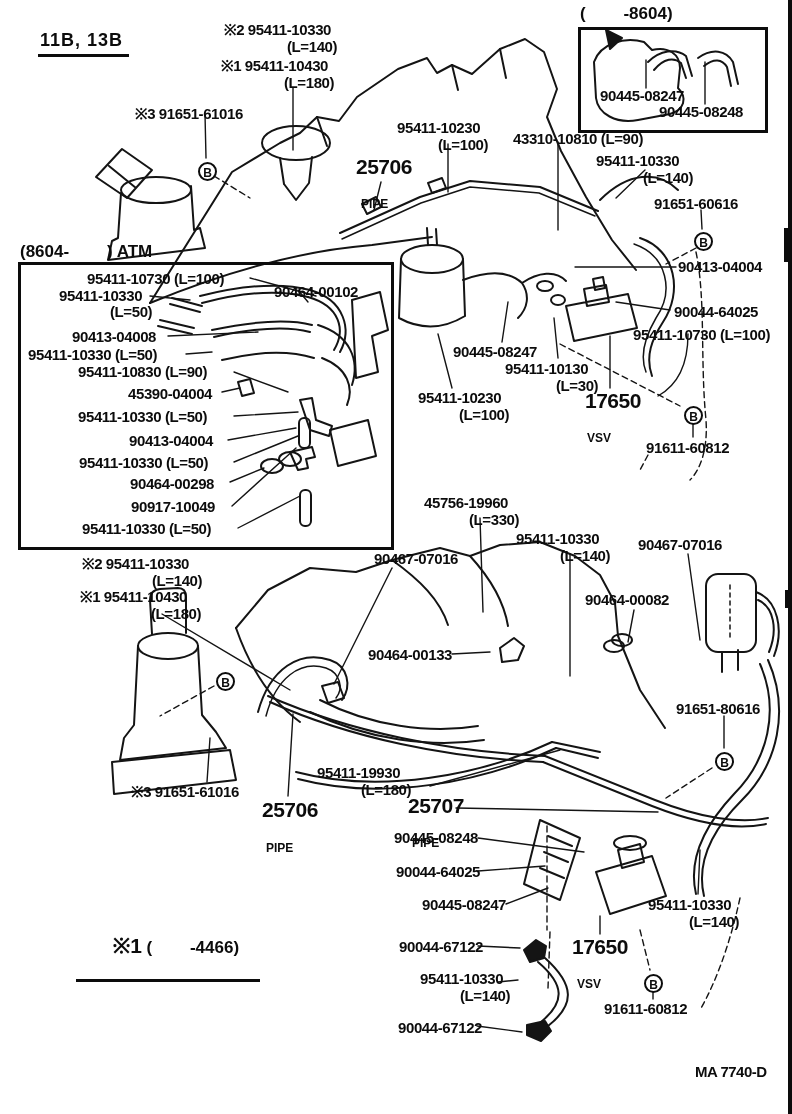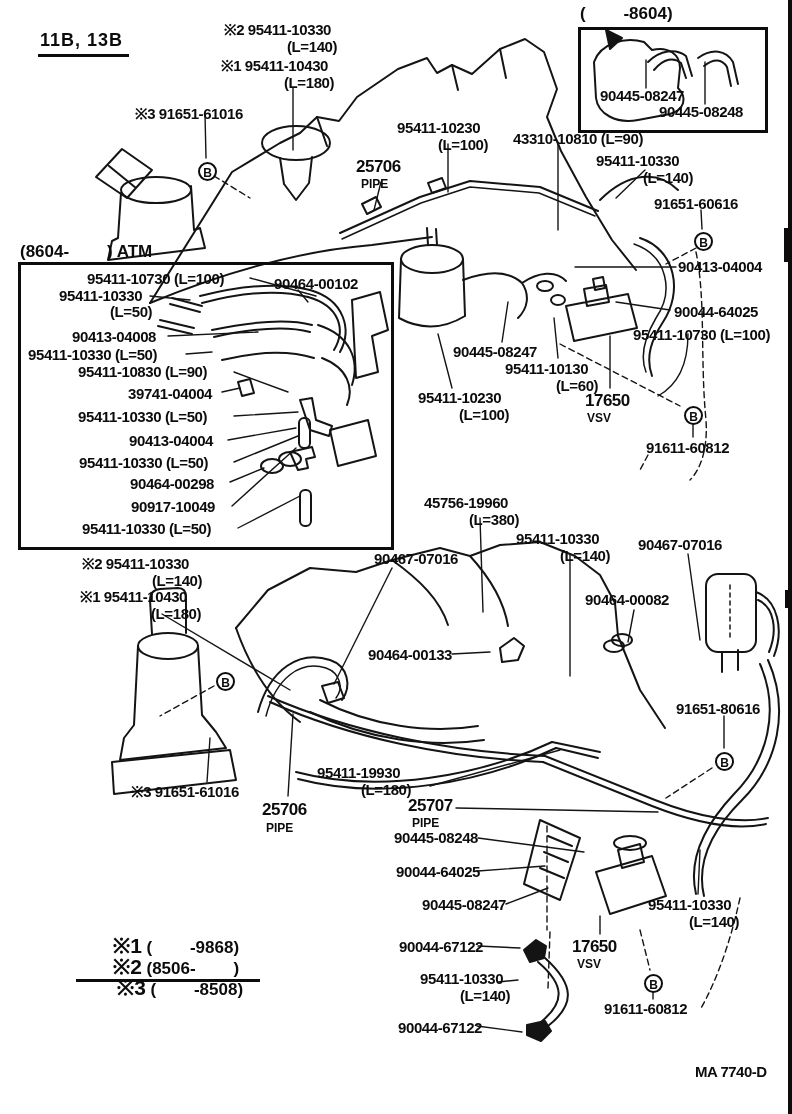--- a/index.html
+++ b/index.html
@@ -1,22 +1,22 @@
 <!DOCTYPE html>
 <html><head>
 <meta charset="utf-8">
 <style>
   html,body{margin:0;padding:0;background:#ffffff;}
   #page{position:relative;width:792px;height:1114px;background:#ffffff;overflow:hidden;
         font-family:"Liberation Sans",sans-serif;color:#0c0c0c;}
   #art{position:absolute;left:0;top:0;z-index:1;}
   .pn{position:absolute;z-index:3;font-weight:700;font-size:15px;letter-spacing:-0.4px;
       white-space:pre;line-height:16px;color:#0c0c0c;}
-  .big{font-size:17px;letter-spacing:-0.5px;line-height:21px;}
-  .sm{font-size:12px;line-height:12px;letter-spacing:0;}
+  .big{font-size:21px;letter-spacing:-0.5px;line-height:21px;}
+  .sm{font-size:12px;line-height:12px;letter-spacing:0;margin-top:20px;}
   .cap{font-size:17px;letter-spacing:0;}
   .title{position:absolute;left:38px;top:30px;z-index:3;font-weight:700;font-size:18px;
          letter-spacing:1px;border-bottom:3px solid #0c0c0c;padding:0 6px 3px 2px;}
   .box{position:absolute;z-index:2;border:3px solid #0c0c0c;background:transparent;}
   .bolt{position:absolute;z-index:3;width:19px;height:19px;border:2.5px solid #0c0c0c;
         border-radius:50%;font-weight:700;font-size:12px;line-height:19px;text-align:center;
         background:#fff;box-sizing:border-box;}
   .legend-row{position:absolute;z-index:3;font-weight:700;white-space:pre;}
   .legend-row .sym{font-size:21px;}
   .legend-row .rng{font-size:17px;}
@@ -202,44 +202,44 @@
   <div class="pn" style="left:596px;top:153px;">95411-10330</div>
   <div class="pn" style="left:643px;top:170px;">(L=140)</div>
   <div class="pn big" style="left:356px;top:156px;">25706</div>
   <div class="pn sm" style="left:361px;top:178px;">PIPE</div>
   <div class="pn" style="left:654px;top:196px;">91651-60616</div>
   <div class="pn" style="left:678px;top:259px;">90413-04004</div>
   <div class="pn" style="left:674px;top:304px;">90044-64025</div>
   <div class="pn" style="left:633px;top:327px;">95411-10730 (L=100)</div>
   <div class="pn" style="left:453px;top:344px;">90445-08247</div>
   <div class="pn" style="left:505px;top:361px;">95411-10130</div>
-  <div class="pn" style="left:556px;top:378px;">(L=60)</div>
+  <div class="pn" style="left:556px;top:378px;">(L=30)</div>
   <div class="pn" style="left:418px;top:390px;">95411-10230</div>
   <div class="pn" style="left:459px;top:407px;">(L=100)</div>
   <div class="pn big" style="left:585px;top:390px;">17650</div>
   <div class="pn sm" style="left:587px;top:412px;">VSV</div>
   <div class="pn" style="left:646px;top:440px;">91611-60812</div>
 
   <div class="pn" style="left:87px;top:271px;">95411-10730 (L=100)</div>
-  <div class="pn" style="left:274px;top:276px;">90464-00102</div>
+  <div class="pn" style="left:274px;top:284px;">90464-00102</div>
   <div class="pn" style="left:59px;top:288px;">95411-10330</div>
   <div class="pn" style="left:110px;top:304px;">(L=50)</div>
   <div class="pn" style="left:72px;top:329px;">90413-04008</div>
   <div class="pn" style="left:28px;top:347px;">95411-10330 (L=50)</div>
   <div class="pn" style="left:78px;top:364px;">95411-10830 (L=90)</div>
-  <div class="pn" style="left:128px;top:386px;">39741-04004</div>
+  <div class="pn" style="left:128px;top:386px;">45390-04004</div>
   <div class="pn" style="left:78px;top:409px;">95411-10330 (L=50)</div>
   <div class="pn" style="left:129px;top:433px;">90413-04004</div>
   <div class="pn" style="left:79px;top:455px;">95411-10330 (L=50)</div>
   <div class="pn" style="left:130px;top:476px;">90464-00298</div>
   <div class="pn" style="left:131px;top:499px;">90917-10049</div>
   <div class="pn" style="left:82px;top:521px;">95411-10330 (L=50)</div>
 
   <div class="pn" style="left:424px;top:495px;">45756-19960</div>
-  <div class="pn" style="left:469px;top:512px;">(L=380)</div>
+  <div class="pn" style="left:469px;top:512px;">(L=330)</div>
   <div class="pn" style="left:516px;top:531px;">95411-10330</div>
   <div class="pn" style="left:560px;top:548px;">(L=140)</div>
   <div class="pn" style="left:638px;top:537px;">90467-07016</div>
   <div class="pn" style="left:374px;top:551px;">90467-07016</div>
   <div class="pn" style="left:585px;top:592px;">90464-00082</div>
   <div class="pn" style="left:82px;top:556px;">※2 95411-10330</div>
   <div class="pn" style="left:152px;top:573px;">(L=140)</div>
   <div class="pn" style="left:80px;top:589px;">※1 95411-10430</div>
   <div class="pn" style="left:151px;top:606px;">(L=180)</div>
   <div class="pn" style="left:368px;top:647px;">90464-00133</div>
@@ -265,27 +265,21 @@
   <div class="pn" style="left:398px;top:1020px;">90044-67122</div>
 
   <div class="bolt" style="left:198px;top:162px;">B</div>
   <div class="bolt" style="left:694px;top:232px;">B</div>
   <div class="bolt" style="left:684px;top:406px;">B</div>
   <div class="bolt" style="left:216px;top:672px;">B</div>
   <div class="bolt" style="left:715px;top:752px;">B</div>
   <div class="bolt" style="left:644px;top:974px;">B</div>
 
   <div class="legend-row" style="left:95px;top:913px;">
-    <span class="sym">※1</span> <span class="rng">(        -9868)</span>
-  </div>
-  <div class="legend-row" style="left:95px;top:934px;">
-    <span class="sym">※2</span> <span class="rng">(8506-        )</span>
-  </div>
-  <div class="legend-row" style="left:99px;top:955px;">
-    <span class="sym">※3</span> <span class="rng">(        -8508)</span>
+    <span class="sym">※1</span> <span class="rng">(        -4466)</span>
   </div>
   <div class="legend-line" style="left:76px;top:979px;width:184px;height:3px;"></div>
 
   <div class="footer">MA 7740-D</div>
 
   <div class="edge" style="left:788px;top:0;width:4px;height:1114px;"></div>
   <div class="edge" style="left:784px;top:228px;width:8px;height:34px;"></div>
   <div class="edge" style="left:785px;top:590px;width:7px;height:18px;"></div>
 
 </div>

